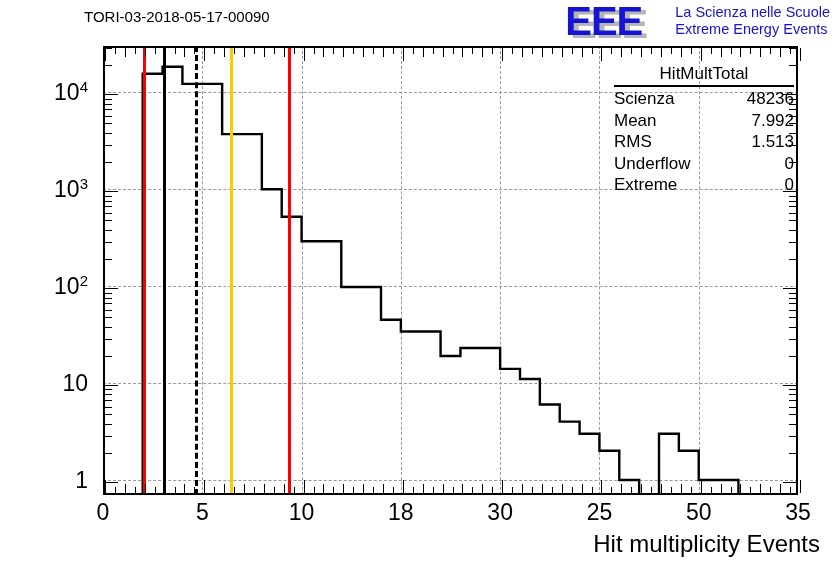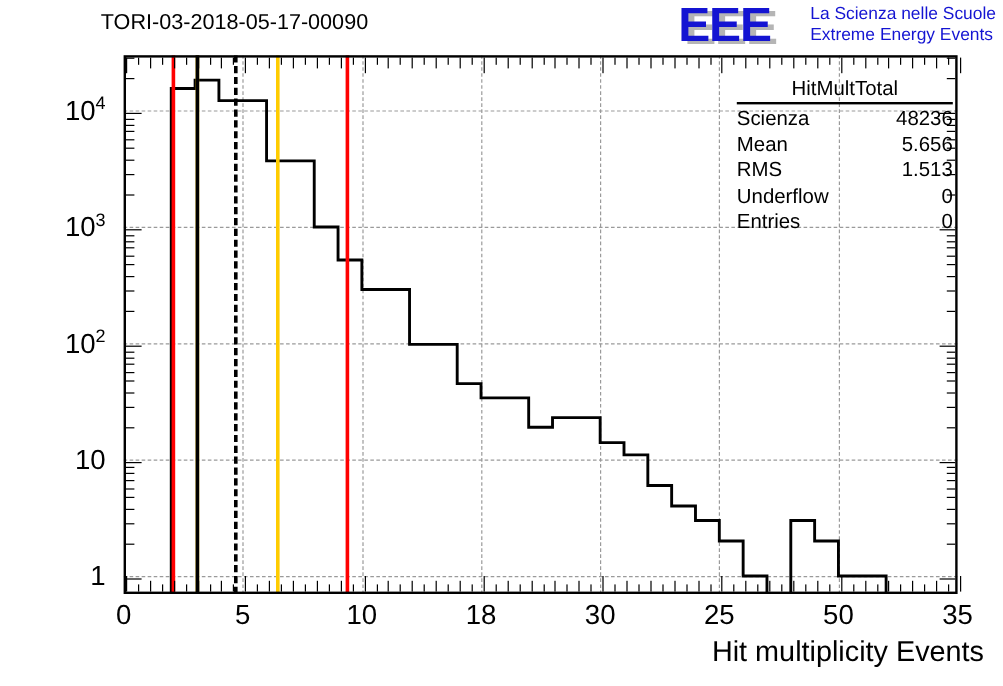--- a/index.html
+++ b/index.html
@@ -1,20 +1,20 @@
 <!DOCTYPE html>
 <html><head>
 <meta charset="utf-8">
 <style>
   html,body{margin:0;padding:0;background:#fff;}
   body{width:836px;height:572px;font-family:"Liberation Sans",sans-serif;overflow:hidden;}
   #root{position:relative;width:836px;height:572px;background:#ffffff;}
 
   
-  .title{position:absolute;left:84px;top:8px;font-size:18px;color:#000;letter-spacing:0px;white-space:nowrap;}
+  .title{position:absolute;left:84px;top:8px;font-size:15px;color:#000;letter-spacing:0px;white-space:nowrap;}
 
   
   .logo-wrap{position:absolute;right:6px;top:2px;display:flex;align-items:flex-start;}
   .eee-mark{position:relative;width:104px;height:40px;margin-right:6px;}
   .eee-mark .glyph{position:absolute;font-size:40px;font-weight:bold;line-height:38px;font-family:"Liberation Sans",sans-serif;letter-spacing:-1px;}
   .eee-mark .shadow{color:#b5b5b5;left:5px;top:3px;}
   .eee-mark .front{color:#1414d2;left:0px;top:0px;}
   .logo-text{display:flex;flex-direction:column;justify-content:flex-start;padding-top:2px;}
   .logo-text span{color:#1414d2;font-size:14.5px;line-height:17px;white-space:nowrap;}
 
@@ -345,30 +345,30 @@
 
   <div class="stats">
     <div class="sttitle">HitMultTotal</div>
     <div id="statrows">
         <div class="strow">
           <span class="k">Scienza</span>
           <span class="v">48236</span>
         </div>
         <div class="strow">
           <span class="k">Mean</span>
-          <span class="v">5.656</span>
+          <span class="v">7.992</span>
         </div>
         <div class="strow">
           <span class="k">RMS</span>
           <span class="v">1.513</span>
         </div>
         <div class="strow">
           <span class="k">Underflow</span>
           <span class="v">0</span>
         </div>
         <div class="strow">
-          <span class="k">Entries</span>
+          <span class="k">Extreme</span>
           <span class="v">0</span>
         </div>
       </div>
   </div>
 
 </div>
 
 </body></html>

